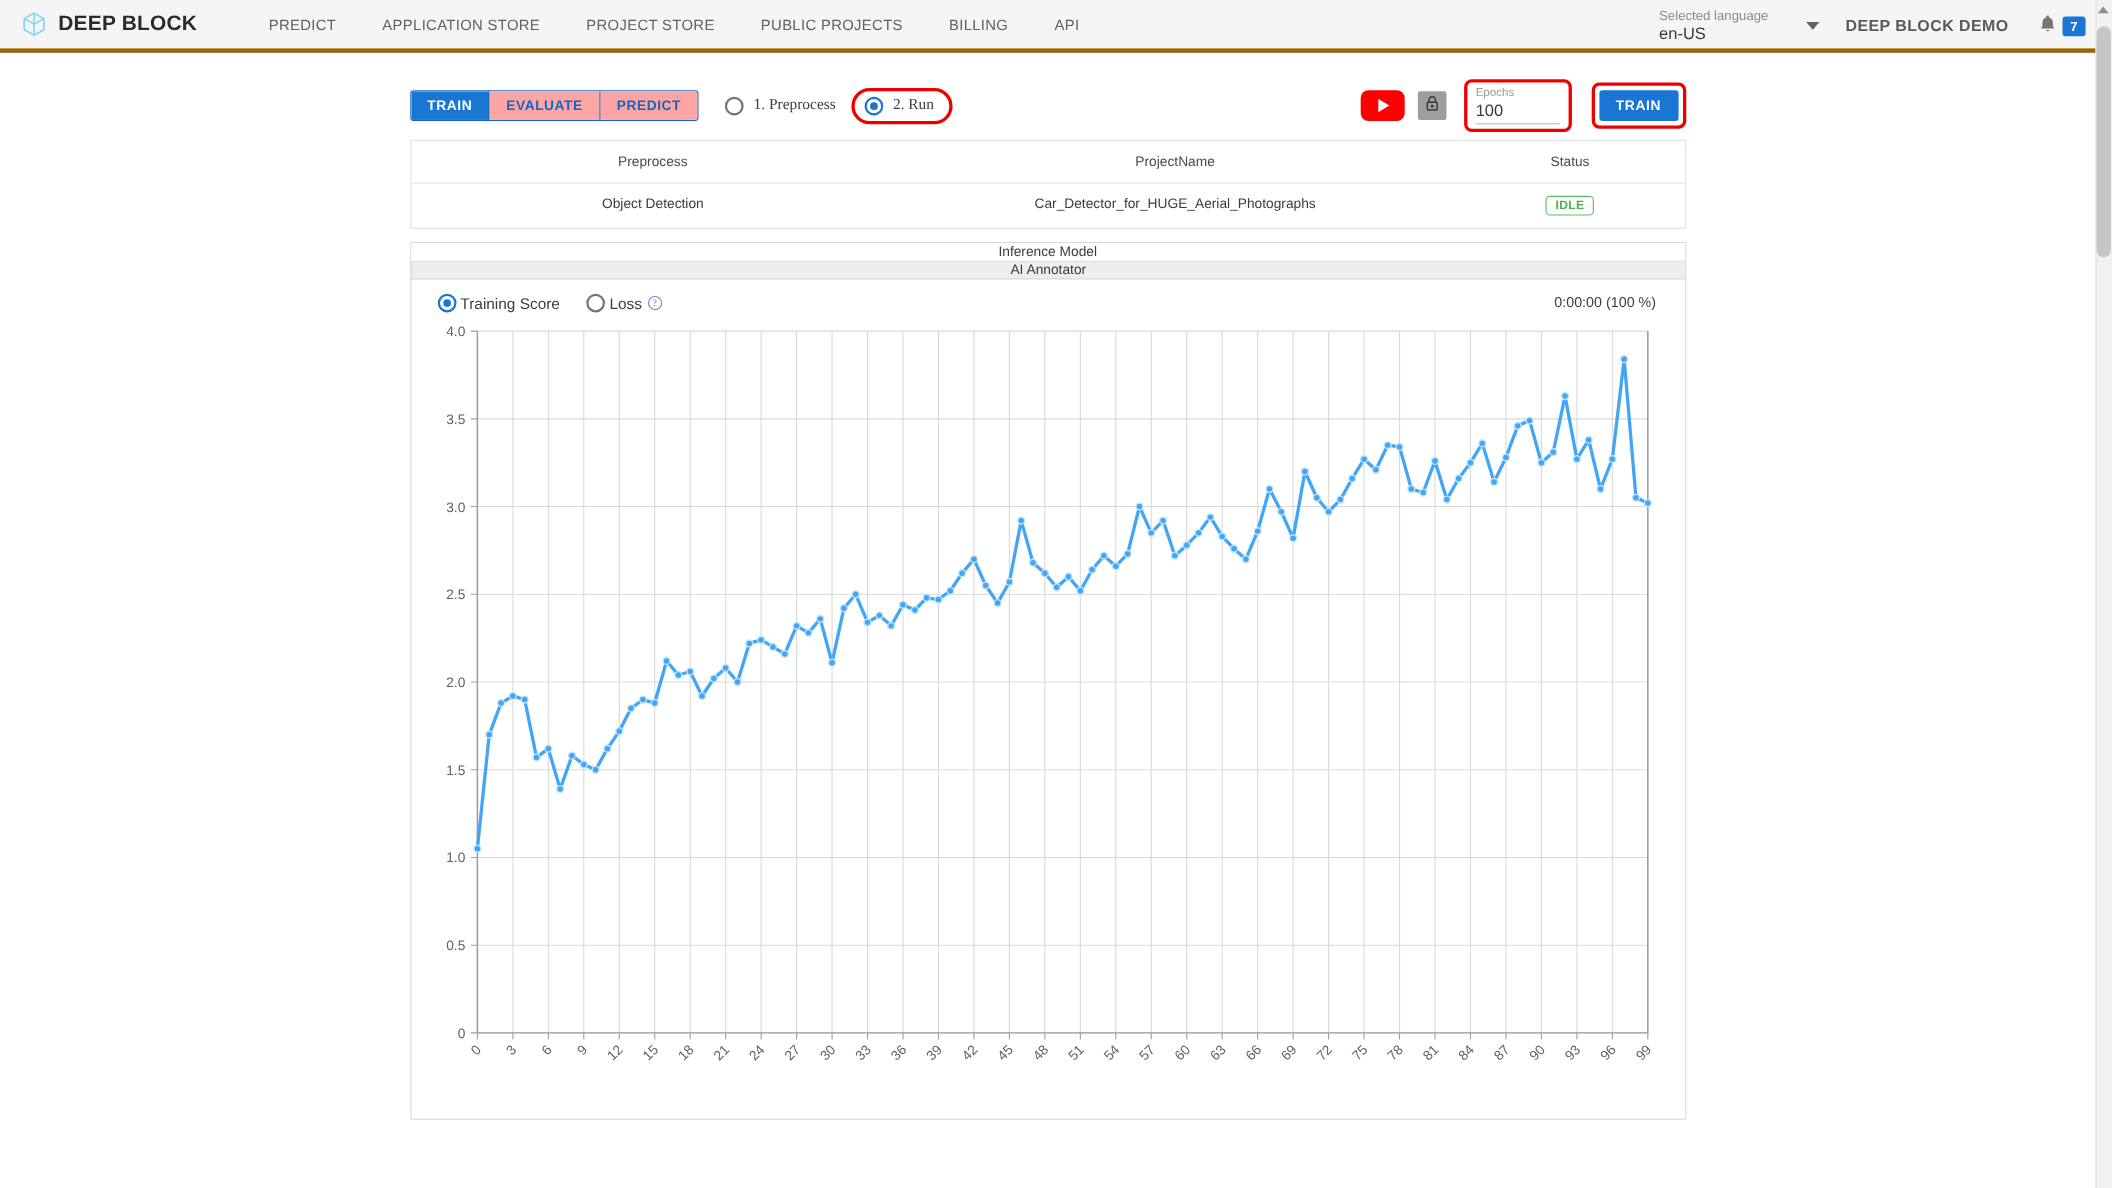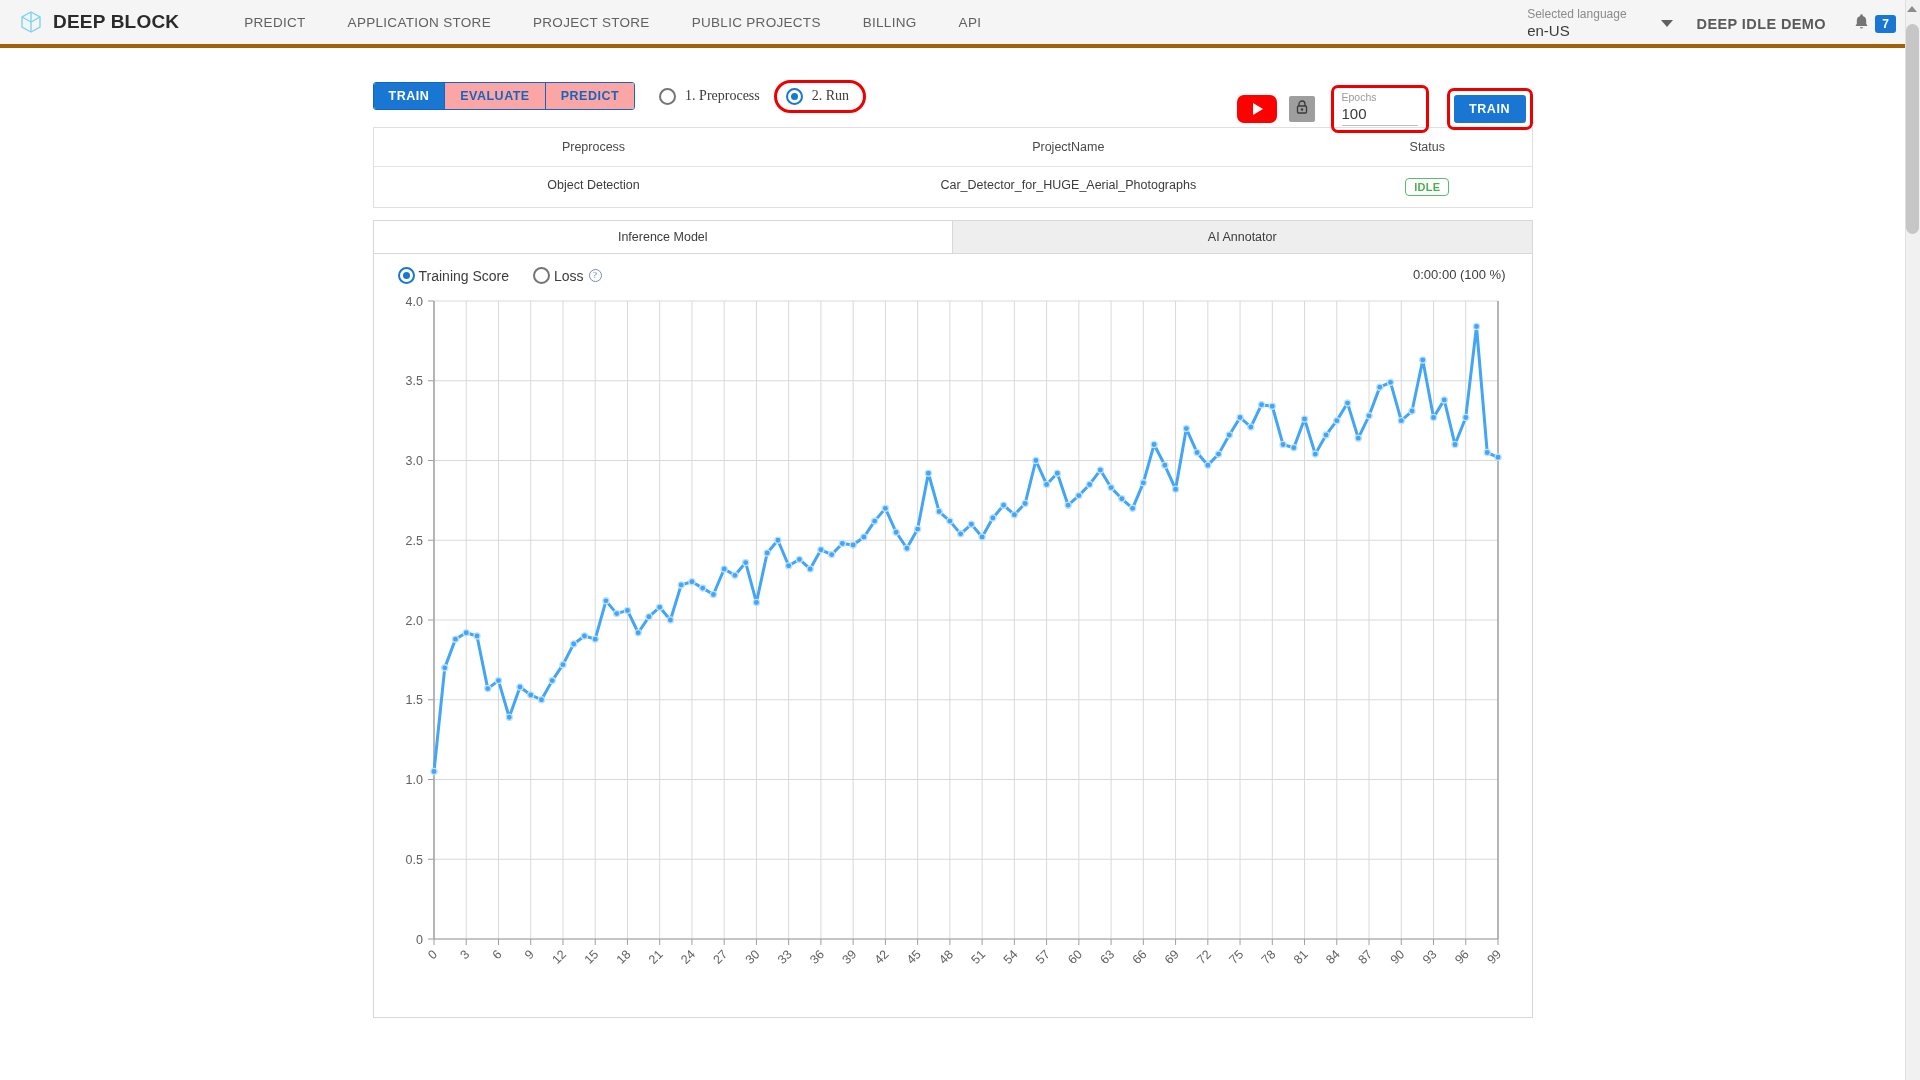--- a/index.html
+++ b/index.html
@@ -182,21 +182,21 @@
     border: 3px solid #ee0000;
     border-radius: 22px;
     padding: 5px 14px 5px 9px;
     display: flex;
     align-items: center;
     margin-left: 6px;
   }
 
   .toolbar-right {
     position: absolute;
-    right: 0; top: 13px;
+    right: 0; top: 0;
     height: 44px;
     display: flex;
     align-items: center;
     gap: 12px;
   }
   .yt-btn {
     width: 40px; height: 28px;
     background: #ff0000;
     border-radius: 7px;
     display: flex; align-items: center; justify-content: center;
@@ -293,21 +293,21 @@
   }
 
   
   .chart-card {
     margin-top: 12px;
     border: 1px solid #d8d8d8;
     background: #fff;
     height: 798px;
     position: relative;
   }
-  .tabs { display: flex; height: 33px; }
+  .tabs { display: flex; height: 33px; flex-direction: column; }
   .tab {
     flex: 1;
     display: flex; align-items: center; justify-content: center;
     font-size: 12.5px;
     color: #3c3c3c;
     cursor: pointer;
     background: #fff;
     border-bottom: 1px solid #d8d8d8;
   }
   .tab.inactive {
@@ -379,21 +379,21 @@
 
   <div class="header-right">
     <div class="lang-box">
       <div class="lang-labels">
         <div class="lang-caption">Selected language</div>
         <div class="lang-value">en-US</div>
       </div>
       <span class="caret-down"></span>
     </div>
 
-    <span class="user-name">DEEP IDLE DEMO</span>
+    <span class="user-name">DEEP BLOCK DEMO</span>
 
     <div class="bell-wrap">
       <span>
         <svg width="19" height="20" viewBox="0 0 19 20">
           <path d="M9.5 2.2a1.3 1.3 0 0 1 1.3 1.3v.4a4.7 4.7 0 0 1 3.4 4.5v3.3l1.3 2.2H3.5l1.3-2.2V8.4a4.7 4.7 0 0 1 3.4-4.5v-.4A1.3 1.3 0 0 1 9.5 2.2z" fill="#757575"></path>
           <path d="M7.8 15.2a1.8 1.8 0 0 0 3.4 0z" fill="#757575"></path>
         </svg>
       </span>
       <span class="badge">7</span>
     </div>

